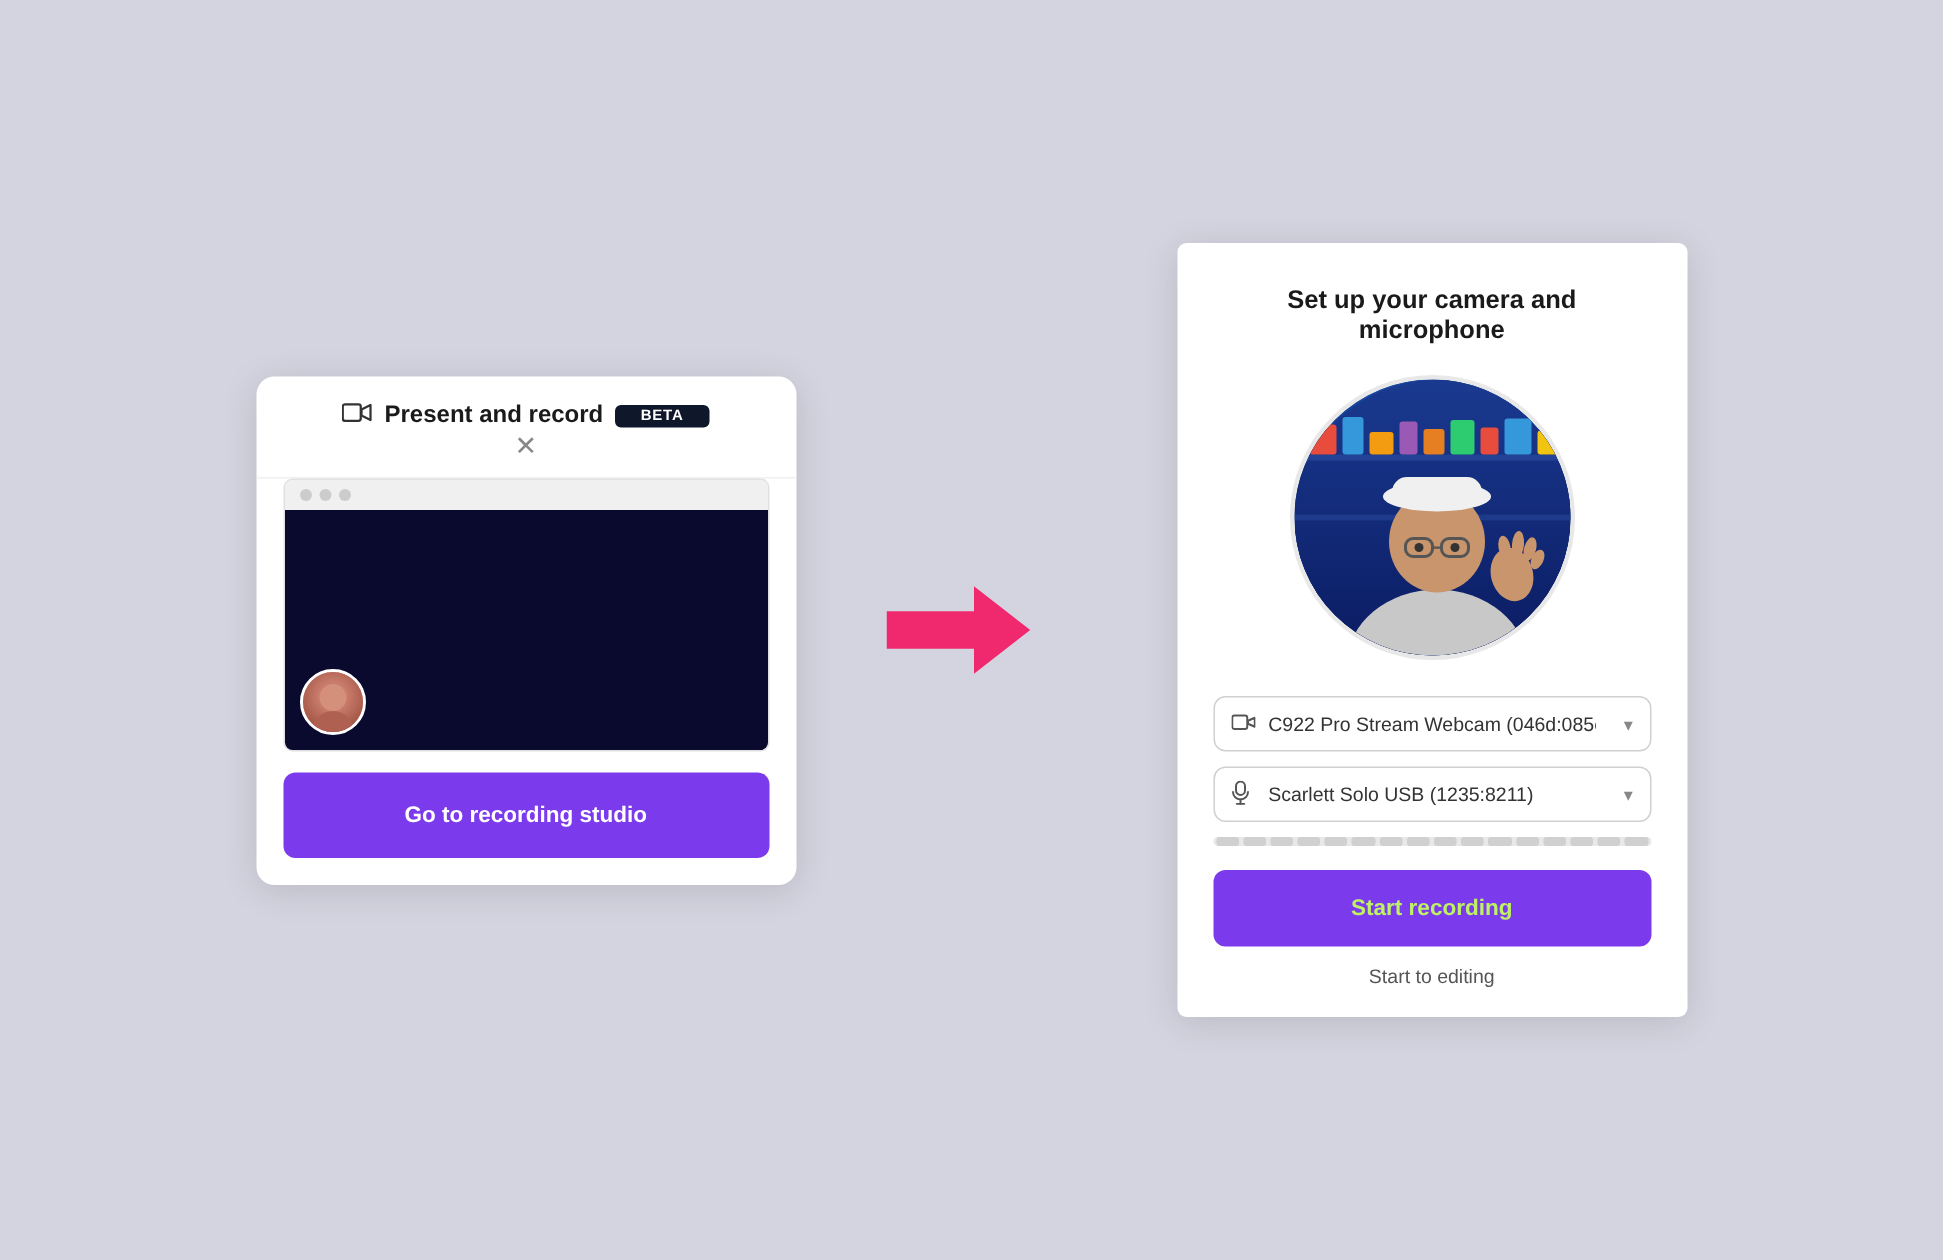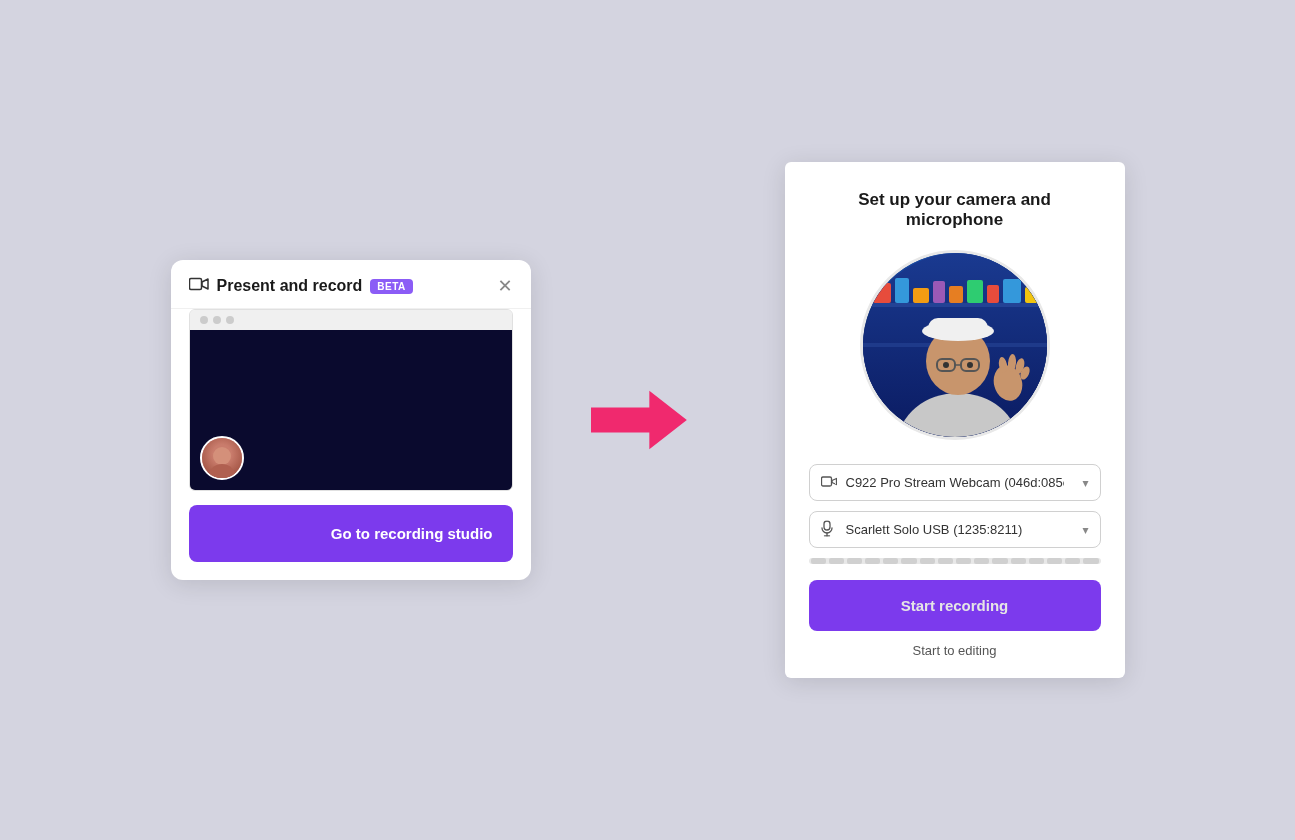--- a/index.html
+++ b/index.html
@@ -32,40 +32,41 @@
       box-shadow: 0 4px 24px rgba(0,0,0,0.12);
       overflow: hidden;
     }
 
     .panel-header {
       display: flex;
       align-items: center;
       justify-content: space-between;
       padding: 16px 18px 12px;
       border-bottom: 1px solid #f0f0f0;
+      flex-direction: column;
     }
 
     .panel-header-left {
       display: flex;
       align-items: center;
       gap: 8px;
     }
 
     .panel-title {
       font-size: 16px;
       font-weight: 700;
       color: #1a1a1a;
     }
 
     .beta-badge {
-      background: #8b5cf6;
+      background: #0f172a;
       color: #fff;
       font-size: 10px;
       font-weight: 700;
-      padding: 2px 7px;
+      padding: 2px 17px;
       border-radius: 4px;
       letter-spacing: 0.5px;
     }
 
     .close-icon {
       color: #888;
       font-size: 18px;
       cursor: pointer;
       line-height: 1;
     }
@@ -156,21 +157,21 @@
       margin: 0 18px 18px;
       width: calc(100% - 36px);
       background: #7c3aed;
       color: #fff;
       border: none;
       border-radius: 8px;
       padding: 20px;
       font-size: 15px;
       font-weight: 600;
       cursor: pointer;
-      text-align: right;
+      text-align: center;
     }
 
     
     .arrow-container {
       flex-shrink: 0;
       display: flex;
       align-items: center;
       justify-content: center;
     }
 
@@ -272,21 +273,21 @@
     .audio-segment {
       height: 100%;
       flex: 1;
       background: #d0d0d0;
       border-radius: 2px;
     }
 
     .start-recording-button {
       width: 100%;
       background: #7c3aed;
-      color: #e5e5e5;
+      color: #bef264;
       border: none;
       border-radius: 8px;
       padding: 17px;
       font-size: 15px;
       font-weight: 600;
       cursor: pointer;
       margin-bottom: 12px;
     }
 
     .back-to-editing {

